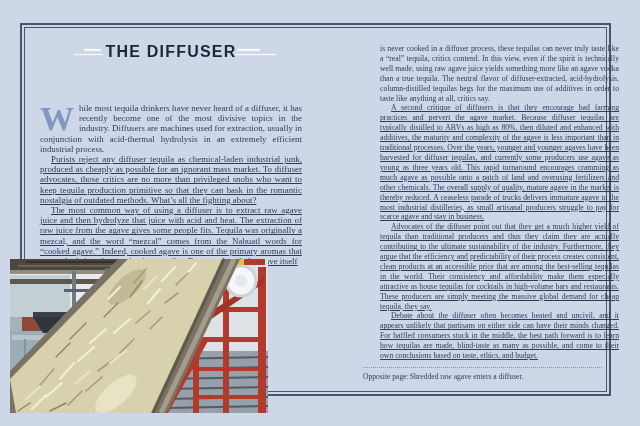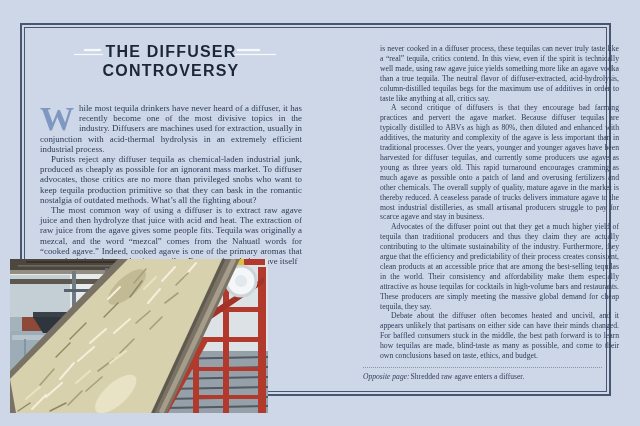--- a/index.html
+++ b/index.html
@@ -15,55 +15,54 @@
          font-size:16px;line-height:19px;letter-spacing:1.2px;}
   .flourish{position:absolute;height:1.8px;background:#f7f9fc;border-radius:2px;box-shadow:0 0 1px #ffffff;}
   .fl-l1{left:44px;top:7px;width:17px;}
   .fl-l2{left:34px;top:11.5px;width:29px;}
   .fl-r1{right:42px;top:7px;width:23px;}
   .fl-r2{right:26px;top:11.5px;width:41px;}
 
   .body-left{position:absolute;left:40px;top:103px;width:262px;
              font-size:8.9px;line-height:10.2px;text-align:justify;color:#2e3c58;}
   .body-left p,.body-right p{margin:0;}
-  .indent{text-indent:11px;}
+  .indent{text-indent:11px;text-decoration:underline;}
   .dropcap{float:left;font-family:"Liberation Serif",serif;font-weight:bold;
            font-size:34px;line-height:28px;color:#7e98c1;margin:2px 5px 0 0;}
 
   
   .photo{position:absolute;left:10px;top:259px;width:258px;height:154px;overflow:hidden;}
   .photo svg{display:block;}
 
   
   .body-right{position:absolute;left:363px;top:44px;width:239px;
               font-size:7.7px;line-height:9.9px;text-align:justify;color:#2e3c58;margin-left:17px;}
   .caption{position:absolute;left:363px;top:367px;width:239px;border-top:1px dotted #8695ad;
            padding-top:4px;font-size:7.6px;color:#33415c;}
-  .caption .cap-label{font-style:italic;}
+  .caption .cap-label{}
   .caption .cap-text{margin-left:1px;}
   .pagenum{position:absolute;left:363px;top:400px;width:239px;text-align:center;
            font-size:9px;color:#40506d;letter-spacing:0.5px;}
   .pagenum .dash{margin:0 5px;color:#5a6a88;}
 </style>
 </head>
 <body>
 
 <div class="spread">
 
   <div class="frame">
     <div class="frame-inner"></div>
   </div>
 
   <div class="title">
     <div class="flourish fl-l1"></div>
     <div class="flourish fl-l2"></div>
     <div class="flourish fl-r1"></div>
     <div class="flourish fl-r2"></div>
     <div>THE DIFFUSER</div>
-    <div>CONTROVERSY</div>
   </div>
 
   <div class="body-left">
     <p><span class="dropcap">W</span><span>hile most tequila drinkers have never heard of a diffuser, it has recently become one of the most divisive topics in the industry. Diffusers are machines used for extraction, usually in conjunction with acid-thermal hydrolysis in an extremely efficient industrial process.</span></p>
     <p class="indent">Purists reject any diffuser tequila as chemical-laden industrial junk, produced as cheaply as possible for an ignorant mass market. To diffuser advocates, those critics are no more than privileged snobs who want to keep tequila production primitive so that they can bask in the romantic nostalgia of outdated methods. What’s all the fighting about?</p>
     <p class="indent">The most common way of using a diffuser is to extract raw agave juice and then hydrolyze that juice with acid and heat. The extraction of raw juice from the agave gives some people fits. Tequila was originally a mezcal, and the word “mezcal” comes from the Nahuatl words for “cooked agave.” Indeed, cooked agave is one of the primary aromas that tasters look for when evaluating tequilas. Because the whole agave itself</p>
   </div>
 
   <div class="photo">
     <svg viewBox="0 0 258 154" width="258" height="154" preserveAspectRatio="none">

